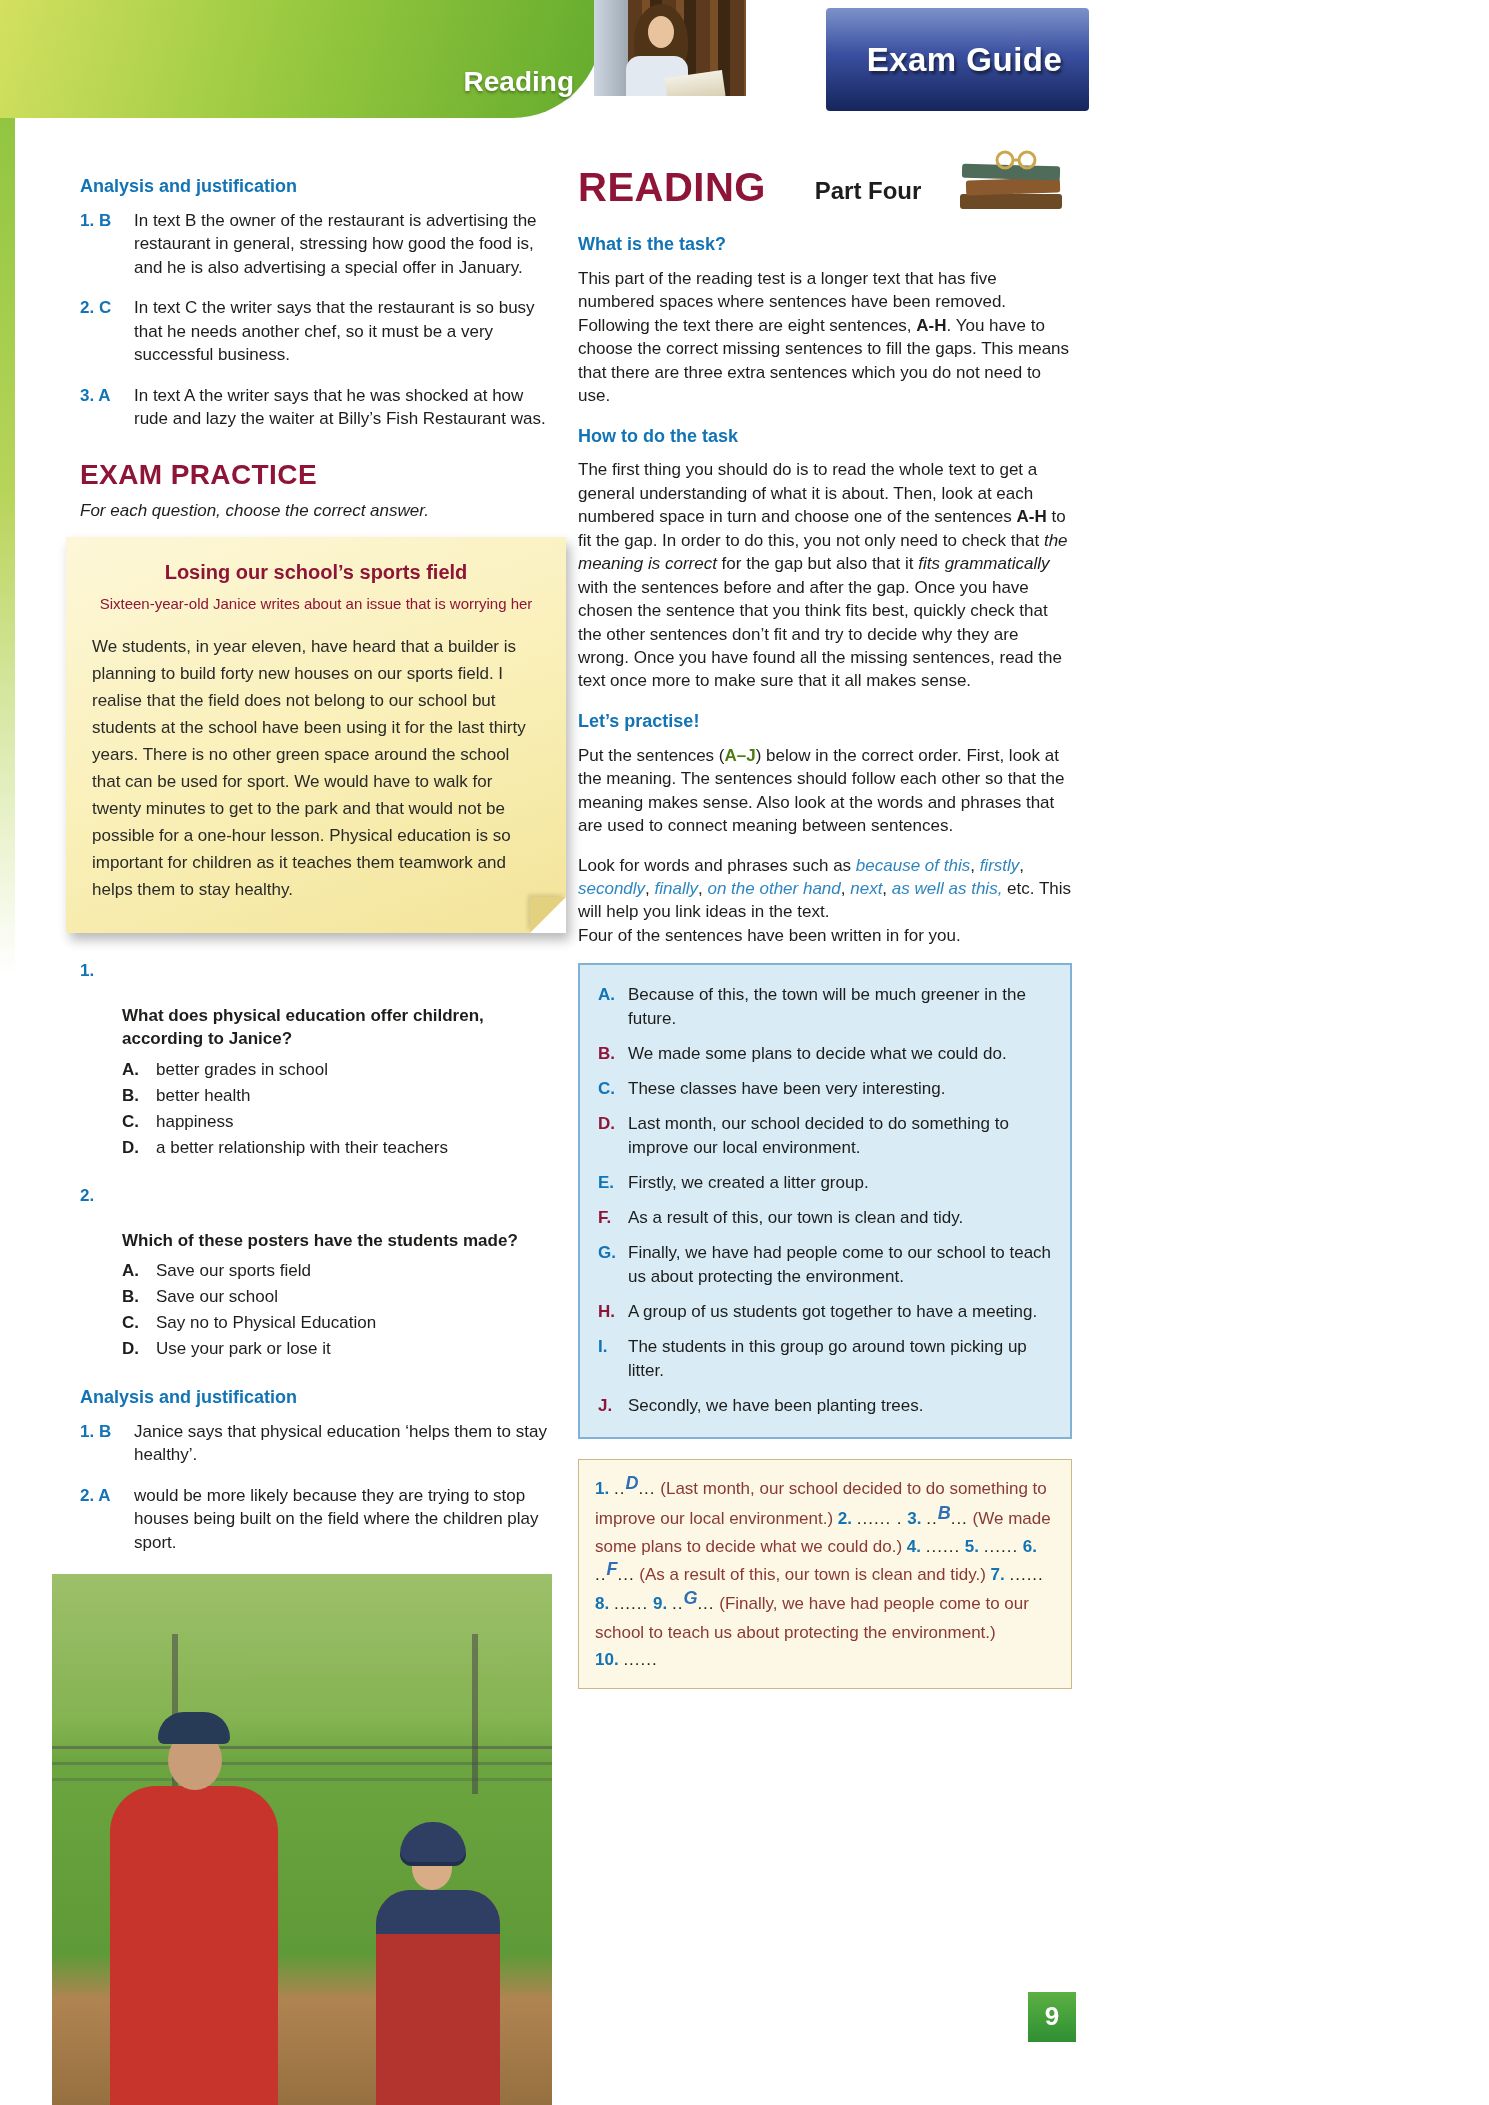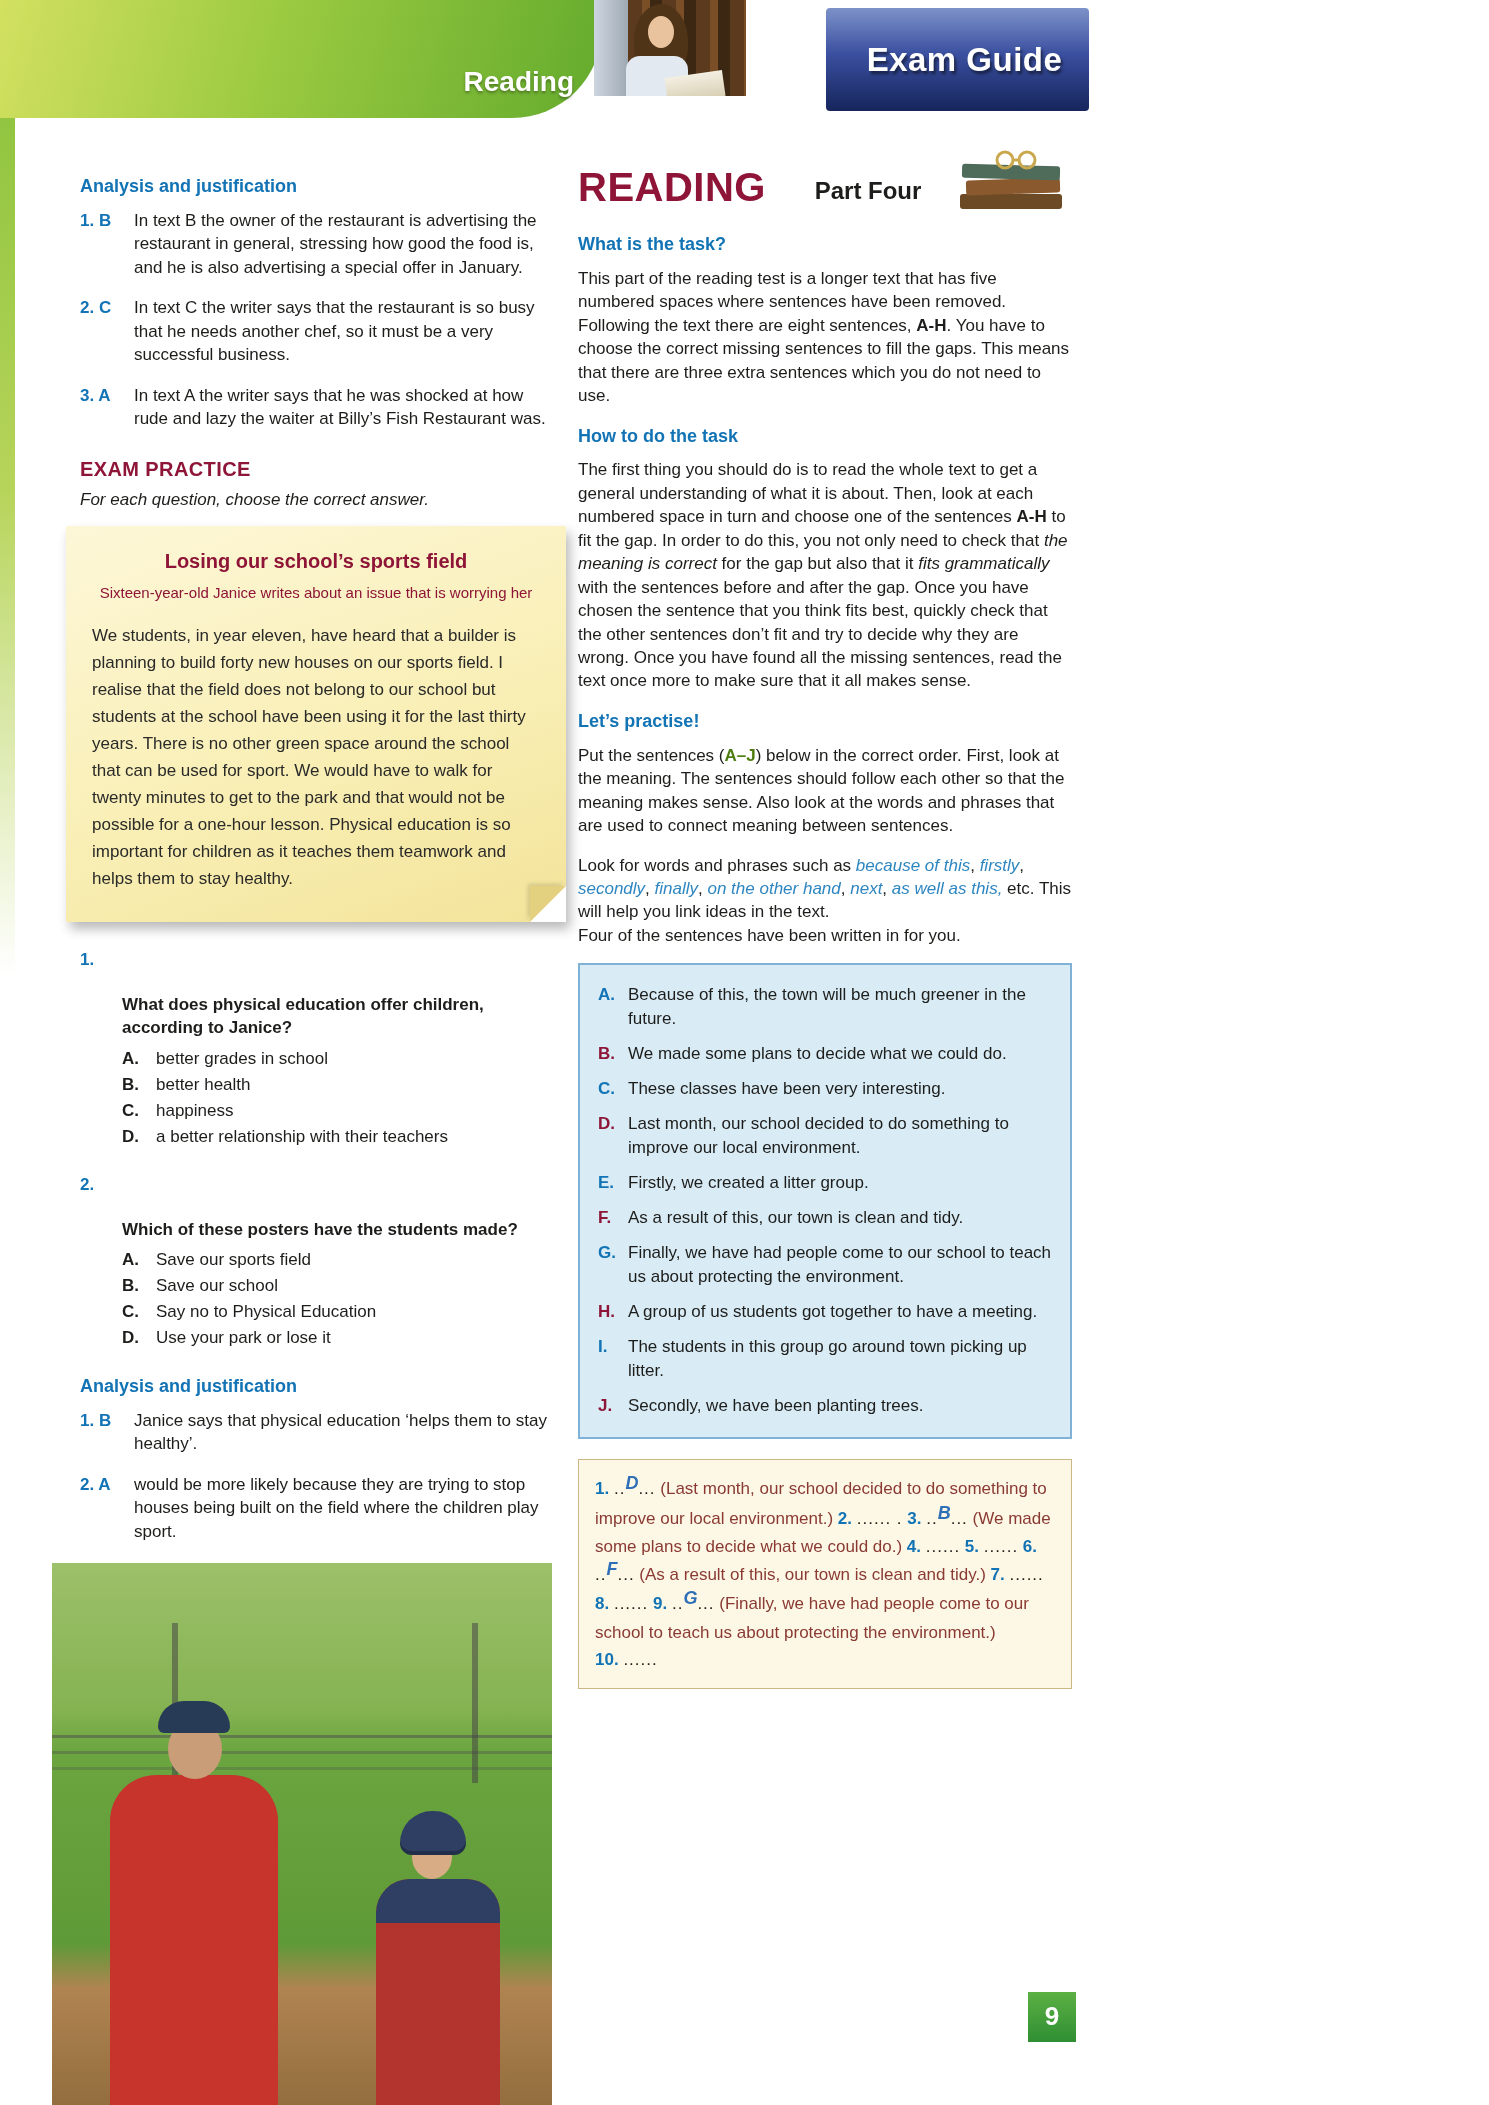--- a/index.html
+++ b/index.html
@@ -25,21 +25,21 @@
   .hdr-blue{position:absolute;left:826px;top:8px;width:249px;height:103px;border-radius:4px;
     background:linear-gradient(180deg,#7d92c9 0%,#3a4f9f 45%,#16255c 100%);
     display:flex;align-items:center;justify-content:center;padding-left:14px;}
   .hdr-brand{color:#fff;font-weight:bold;font-size:33px;letter-spacing:.5px;text-shadow:2px 3px 3px rgba(0,0,0,.5);}
   
   .content{position:absolute;left:80px;top:160px;width:992px;display:flex;gap:26px;}
   .col-left{flex:0 0 472px;width:472px;padding-top:14px;}
   .col-right{flex:0 0 494px;width:494px;}
   p{margin:0;}
   .h-blue{color:#1273b5;font-weight:bold;font-size:18px;margin:0 0 10px;}
-  .h-maroon{color:#8e1537;font-weight:bold;font-size:20px;letter-spacing:.4px;margin:0 0 4px;}
+  .h-maroon{color:#8e1537;font-weight:bold;font-size:28px;letter-spacing:.4px;margin:0 0 4px;}
   .it{font-style:italic;}
   .bold{font-weight:bold;}
   .blue-b{font-weight:bold;color:#4d7c0f;}
   .link-it{color:#2e86c1;font-style:italic;}
   
   .ans-item{display:flex;margin-bottom:17px;}
   .ans-key{flex:0 0 54px;font-weight:bold;color:#1273b5;}
   .ans-text{flex:1;}
   
   .ep-instr{font-style:italic;margin:2px 0 14px;}

